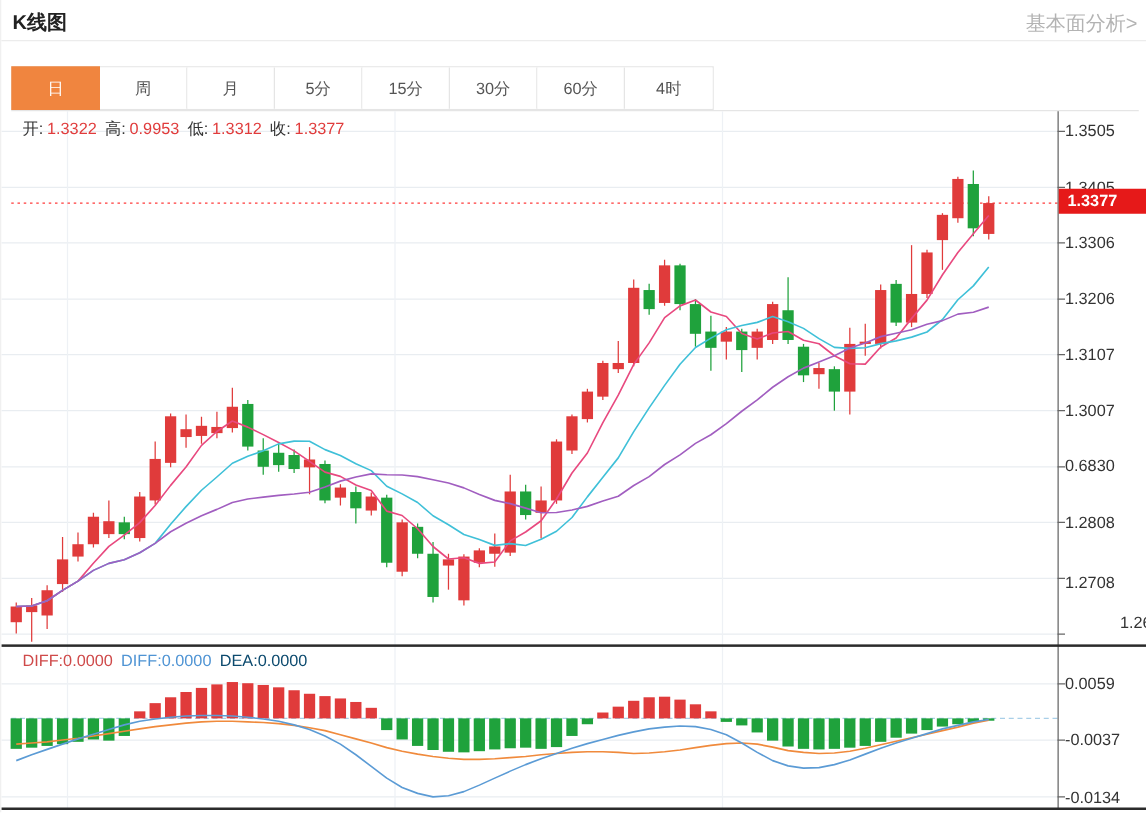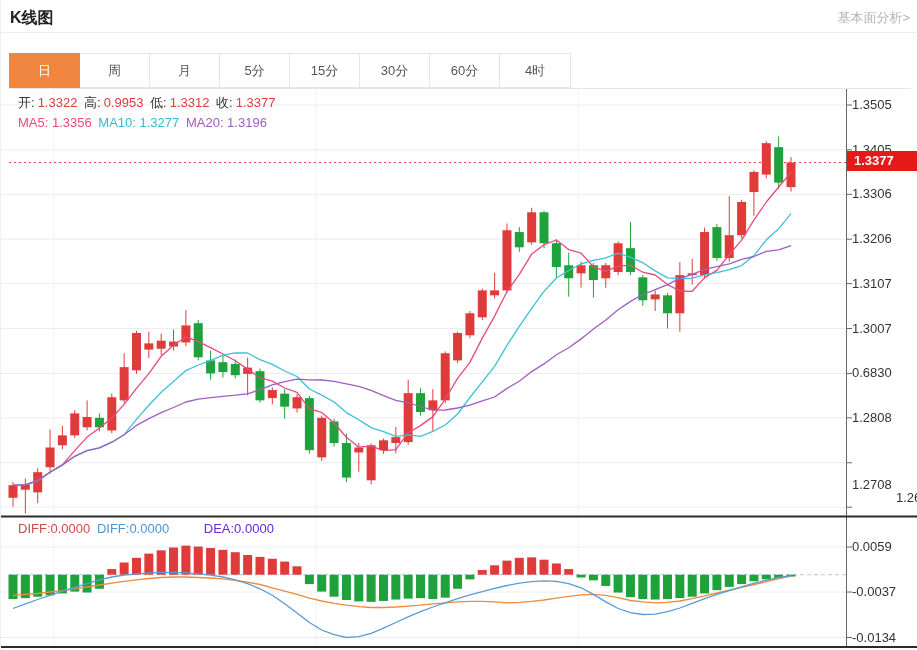--- a/index.html
+++ b/index.html
@@ -1,36 +1,36 @@
 <!DOCTYPE html>
 <html><head>
 <meta charset="utf-8">
 <style>
   html,body{margin:0;padding:0;background:#fff;font-family:"Liberation Sans","DejaVu Sans",sans-serif;}
   #app{position:relative;width:917px;height:650px;background:#fff;overflow:hidden;border-left:1px solid #f0f0f0;}
   .title{position:absolute;left:9px;top:8px;font-size:16px;font-weight:bold;color:#222;}
-  .fund-link{position:absolute;right:8px;top:9px;font-size:13px;color:#b3b3b3;cursor:pointer;}
+  .fund-link{position:absolute;right:8px;top:9px;font-size:16px;color:#b3b3b3;cursor:pointer;}
   .head-divider{position:absolute;left:0;top:32px;width:917px;height:1px;background:#ececec;}
   .tabs{position:absolute;left:8px;top:53px;height:35px;display:flex;border:1px solid #e5e5e5;background:#fff;box-sizing:border-box;}
   .tab{width:70px;height:33px;line-height:33px;text-align:center;font-size:13px;color:#555;background:#fff;border-right:1px solid #e5e5e5;cursor:pointer;box-sizing:border-box;}
   .tab:last-child{border-right:none;}
   .tab.active{background:#f0853f;color:#fff;height:35px;line-height:35px;margin:-1px 0 -1px -1px;border:none;width:71px;}
   .tabs-underline{position:absolute;left:8px;top:88px;width:902px;height:1px;background:#e5e5e5;}
   svg#chart{position:absolute;left:0;top:0;}
   .legend-row{position:absolute;left:17px;font-size:13px;white-space:nowrap;z-index:3;}
   .legend-row span{margin-right:3px;}
   .pair{margin-right:12px;}
   .lbl{color:#333;}
   .val-red{color:#e03b3b;}
   .ma5{color:#e8497f;}
   .ma10{color:#2fbcd4;}
   .ma20{color:#a15ec0;}
   .macd-t{color:#cf4a4a;margin-right:14px;}
   .diff-t{color:#4f94d4;margin-right:14px;text-align:right;}
-  .dea-t{color:#6d28d9;margin-left:28px;}
+  .dea-t{color:#0c4a6e;}
   .y-label{position:absolute;left:851px;width:60px;height:16px;line-height:16px;font-size:13px;color:#333;z-index:2;}
   .price-badge{position:absolute;left:846px;top:151px;width:71px;height:20px;background:#e61919;color:#fff;font-size:13px;font-weight:bold;line-height:20px;padding-left:7px;box-sizing:border-box;z-index:4;}
 </style>
 </head>
 <body>
 
 <div id="app">
   <div class="title">K线图</div>
   <div class="fund-link">基本面分析&gt;</div>
   <div class="head-divider"></div>
@@ -280,40 +280,35 @@
       <rect x="0" y="515.5" width="917" height="2" fill="#2b2b2b"></rect>
       <rect x="0" y="646" width="917" height="2" fill="#2b2b2b"></rect>
     </svg>
 
   <div class="legend-row" style="top:94px;">
     <span class="lbl">开:</span><span class="val-red pair">1.3322</span>
     <span class="lbl">高:</span><span class="val-red pair">0.9953</span>
     <span class="lbl">低:</span><span class="val-red pair">1.3312</span>
     <span class="lbl">收:</span><span class="val-red">1.3377</span>
   </div>
-  <div class="legend-row" style="top:115px;">
-    <span class="ma5 pair">MA5: 1.3356</span>
-    <span class="ma10 pair">MA10: 1.3277</span>
-    <span class="ma20">MA20: 1.3196</span>
-  </div>
   <div class="legend-row" style="top:521px;">
     <span class="macd-t">DIFF:0.0000</span>
     <span class="diff-t">DIFF:0.0000</span>
     <span class="dea-t">DEA:0.0000</span>
   </div>
 
   <div class="price-badge">1.3377</div>
   <div id="ylabels">
       <div class="y-label" style="top: 97px;">1.3505</div>
       <div class="y-label" style="top: 141.888px;">1.3405</div>
       <div class="y-label" style="top: 186.328px;">1.3306</div>
       <div class="y-label" style="top: 231.216px;">1.3206</div>
       <div class="y-label" style="top: 275.656px;">1.3107</div>
       <div class="y-label" style="top: 320.544px;">1.3007</div>
       <div class="y-label" style="top: 365.433px;">0.6830</div>
       <div class="y-label" style="top: 409.872px;">1.2808</div>
-      <div class="y-label" style="top: 477px;">1.2708</div>
+      <div class="y-label" style="top: 458px;">1.2708</div>
       <div class="y-label" style="top: 490px; margin-left: 44px;">1.2609</div>
       <div class="y-label" style="top: 539.044px;">0.0059</div>
       <div class="y-label" style="top: 584.044px;">-0.0037</div>
       <div class="y-label" style="top: 629.513px;">-0.0134</div>
     </div>
 </div>
 
 </body></html>

